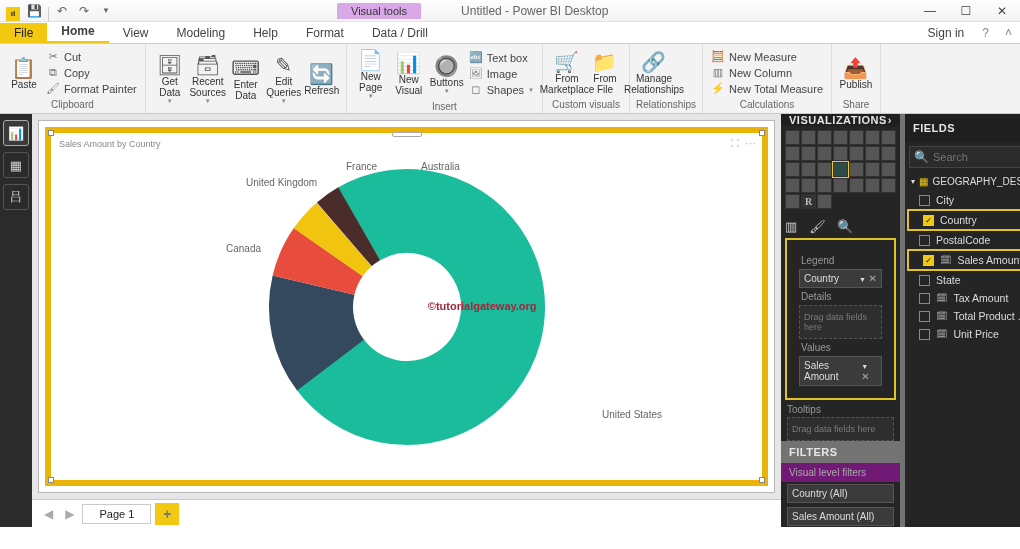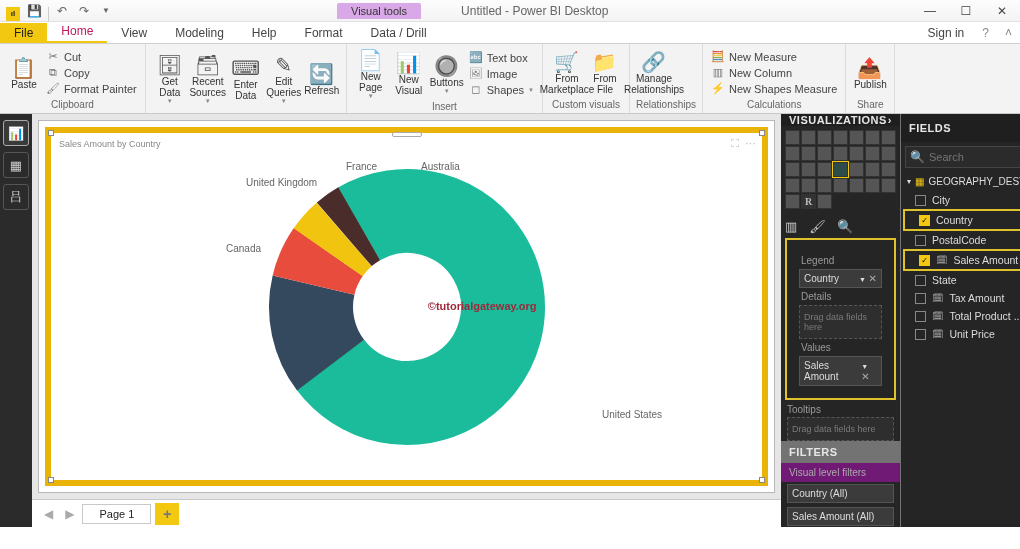--- a/index.html
+++ b/index.html
@@ -11,21 +11,21 @@
   .qat-btn { width:22px; height:20px; display:flex; align-items:center; justify-content:center; color:#666; }
   .qat-sep { width:1px; height:14px; background:#ccc; margin:0 2px;}
   .titlebar .context-tab { margin-left:220px; padding:2px 14px; background:#d9a8e6; color:#333; font-size:11px; border-radius:2px 2px 0 0;}
   .titlebar .doc-title { margin-left:40px; color:#666; font-size:12px;}
   .titlebar .win-controls { margin-left:auto; display:flex;}
   .titlebar .win-controls div { width:36px; height:22px; display:flex; align-items:center; justify-content:center; color:#444;}
   
   .menutabs { height:22px; background:#fff; display:flex; align-items:flex-end; border-bottom:1px solid #d0d0d0; padding-left:0; font-size:12px;}
   .menutabs .file { background:#f2c811; color:#222; padding:3px 14px; font-weight:400;}
   .menutabs .tab { padding:3px 14px; color:#444;}
-  .menutabs .tab.active { border-bottom:2px solid #f2c811; font-weight:400; color:#be185d;}
+  .menutabs .tab.active { border-bottom:2px solid #f2c811; font-weight:700; color:#404040;}
   .menutabs .signin { margin-left:auto; padding:3px 10px; color:#444;}
   .menutabs .help { padding:3px 8px; color:#888;}
   .menutabs .chev  { padding:3px 8px; color:#888;}
   
   .ribbon { height:70px; background:#f3f3f3; border-bottom:1px solid #c9c9c9; display:flex; align-items:stretch;}
   .rgroup { border-right:1px solid #dcdcdc; padding:2px 6px; display:flex; flex-direction:column; justify-content:space-between;}
   .rgroup .label { text-align:center; font-size:10px; color:#666; padding-bottom:1px;}
   .rrow { display:flex; align-items:center; gap:2px; flex:1;}
   .rbtn-lg { width:36px; display:flex; flex-direction:column; align-items:center; justify-content:center; gap:1px; padding:2px 2px; padding-top:4px;}
   .rbtn-lg .ico { font-size:20px; line-height:1; color:#555;}
@@ -47,21 +47,21 @@
   .chart-focus { position:absolute; top:4px; right:6px; display:flex; gap:6px; color:#bbb; font-size:11px;}
   .donut-holder { position:absolute; inset:0; display:flex; align-items:center; justify-content:center;}
   .watermark { position:absolute; top:50%; left:53%; transform:translateY(-56%); font-size:11px; color:#9c2a3a; font-weight:bold;}
   
   .pagetabs { height:28px; background:#fff; border-top:1px solid #c9c9c9; display:flex; align-items:center; padding-left:8px; gap:4px;}
   .pagetabs .nav { color:#aaa; padding:0 4px;}
   .pagetabs .pg  { border:1px solid #c9c9c9; padding:3px 16px; font-size:11px; background:#fff;}
   .pagetabs .add { width:24px; height:22px; background:#f2c811; display:flex; align-items:center; justify-content:center; color:#777; font-size:14px; font-weight:bold;}
   
   .rightpanes { width:239px; background:#252525; display:flex;}
-  .vizpane { width:127px; border-right:1px solid #737373; display:flex; flex-direction:column;}
+  .vizpane { width:127px; border-right:5px solid #737373; display:flex; flex-direction:column;}
   .fieldspane{ flex:1; display:flex; flex-direction:column;}
   .pane-header{ height:28px; background:#1f1f1f; display:flex; align-items:center; justify-content:space-between; padding:0 8px; font-size:11px; font-weight:bold; color:#e6e6e6; letter-spacing:.5px;}
   .viz-gallery{ padding:4px; display:grid; grid-template-columns:repeat(7,1fr); gap:1px;}
   .viz-gallery .g{ width:15px; height:15px; background:#555; border:1px solid #333;}
   .viz-gallery .g.sel{ outline:1px solid #f2c811; background:#2d4c4a;}
   .viz-gallery .g.r{ background:#333; color:#bbb; font-family:serif; font-size:10px; font-weight:bold; display:flex;align-items:center;justify-content:center;}
   .viz-tools{ padding:6px 4px 2px; display:flex; gap:12px; color:#ccc; font-size:13px;}
   .wells-wrap { border:2px solid #e0c32a; margin:2px 4px; padding:12px;}
   .well-lbl{ font-size:10px; color:#9a9a9a; padding:3px 2px;}
   .well-pill{ background:#3b3b3b; border:1px solid #555; font-size:10px; color:#ddd; padding:3px 4px; display:flex; align-items:center; justify-content:space-between; gap:4px;}
@@ -235,21 +235,21 @@
         <div class="rbtn-sm">
             <span class="ico">🧮</span>
             <span>New Measure</span>
           </div>
         <div class="rbtn-sm">
             <span class="ico">▥</span>
             <span>New Column</span>
           </div>
         <div class="rbtn-sm">
             <span class="ico">⚡</span>
-            <span>New Shapes Measure</span>
+            <span>New Total Measure</span>
           </div>
       </div>
     </div>
     <div class="label">Calculations</div>
   </div>
 
   <div class="rgroup">
     <div class="rrow">
         <div class="rbtn-lg">
           <span class="ico">📤</span>

